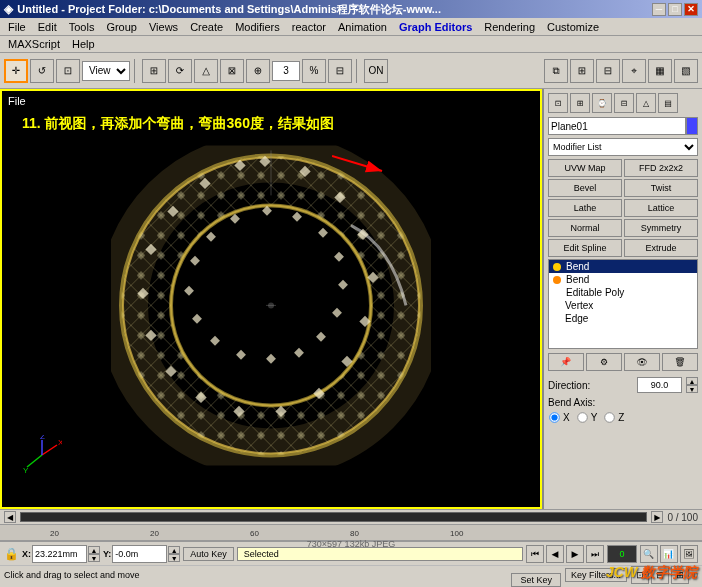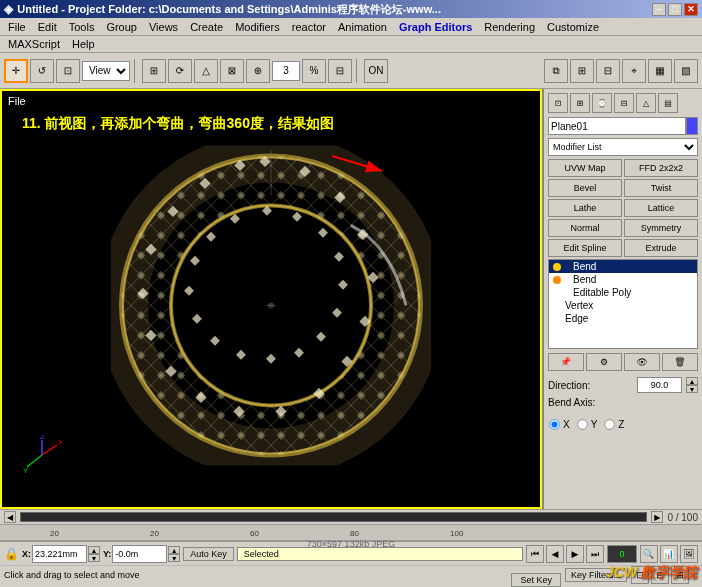--- a/index.html
+++ b/index.html
@@ -207,21 +207,21 @@
       height: 90px;
       margin-bottom: 4px;
       overflow-y: auto;
     }
     .stack-item {
       padding: 1px 4px;
       font-size: 10px;
       cursor: pointer;
       display: flex;
       align-items: center;
-      gap: 12px;
+      gap: 5px;
     }
     .stack-item.selected { background: #0a246a; color: white; }
     .stack-dot { width: 8px; height: 8px; border-radius: 50%; display: inline-block; }
     .stack-dot.yellow { background: #ffcc00; }
     .stack-dot.orange { background: #ff8800; }
 
     
     .stack-toolbar {
       display: flex;
       gap: 2px;
@@ -264,21 +264,21 @@
       font-size: 7px;
       line-height: 7px;
       cursor: pointer;
       text-align: center;
     }
 
     
     .bend-axis-section {
       margin-top: 4px;
     }
-    .bend-axis-label { font-size: 10px; margin-bottom: 10px; }
+    .bend-axis-label { font-size: 10px; margin-bottom: 3px; }
     .radio-group { display: flex; gap: 6px; align-items: center; }
     .radio-item { display: flex; align-items: center; gap: 2px; font-size: 10px; }
     .radio-item input { transform: scale(0.8); }
 
     
     #viewport-bottom {
       height: 16px;
       background: #d4d0c8;
       border-top: 1px solid #999;
       border-bottom: 1px solid #999;

